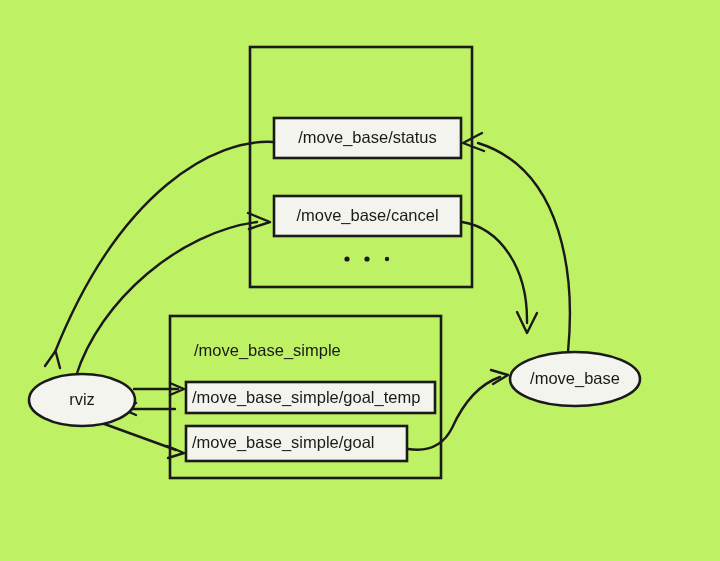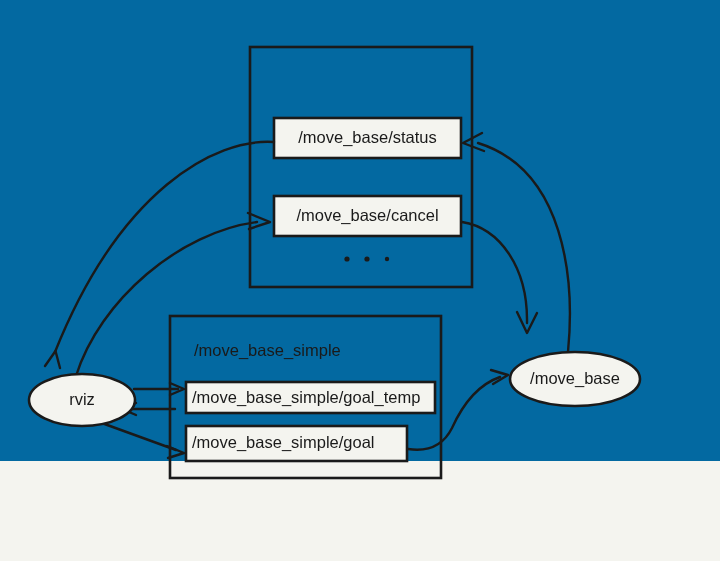--- a/index.html
+++ b/index.html
@@ -9,22 +9,22 @@
   }
   body {
     width: 720px;
     height: 561px;
     font-family: "Liberation Sans", sans-serif;
     overflow: hidden;
   }
   #diagram-root {
     position: relative;
     width: 720px;
-    height: 461px;
-    background: #0369a1;
+    height: 561px;
+    background: #bef264;
   }
   svg.diagram {
     display: block;
     width: 720px;
     height: 561px;
   }
   .node-shape {
     fill: #f4f4ef;
     stroke: #1a1a1a;
     stroke-width: 2.6;

